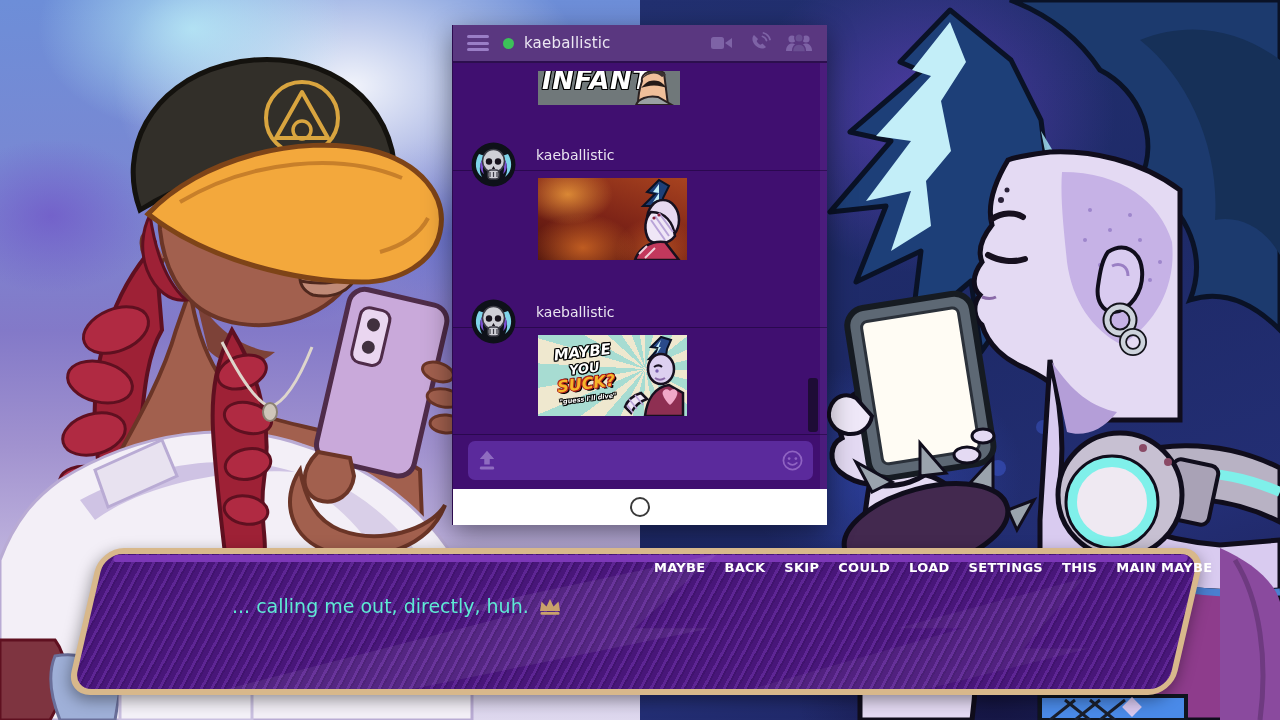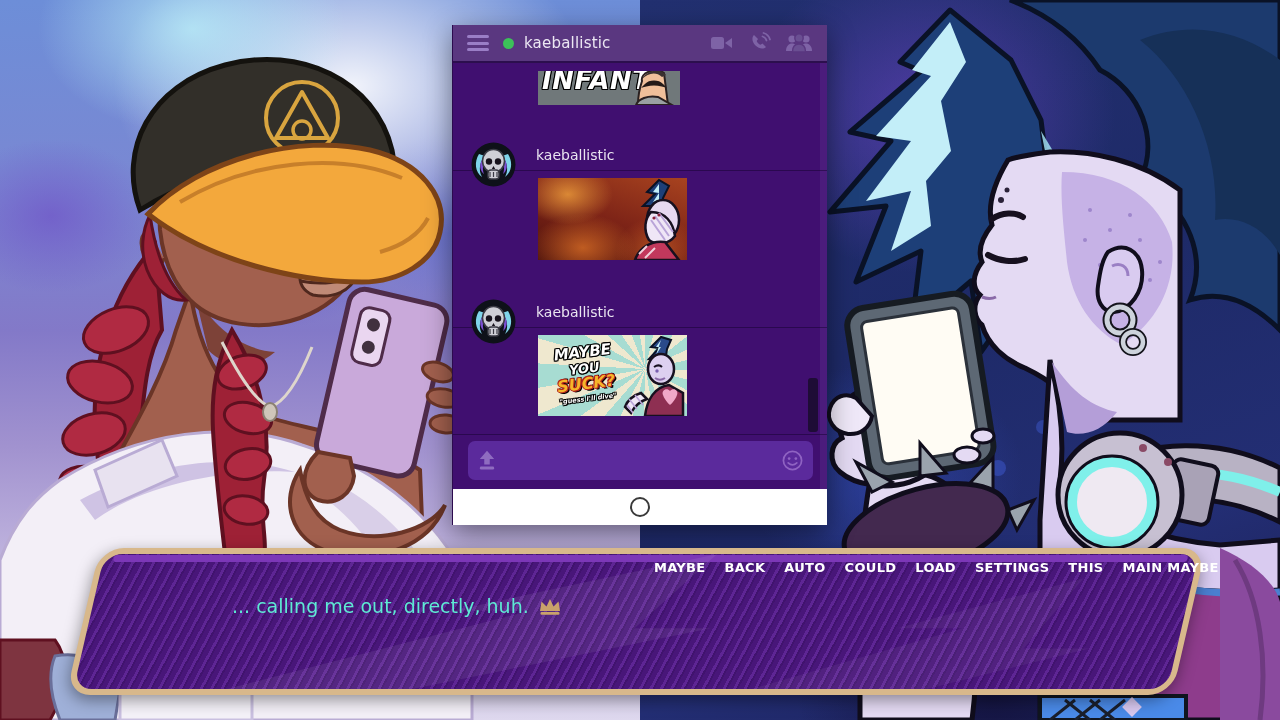--- a/index.html
+++ b/index.html
@@ -419,21 +419,21 @@
   <div class="dialog-bg">
     <div class="dialog-strip"></div>
     <div class="dialog-flash"></div>
     <div class="dialog-flash2"></div>
   </div>
 
   <div class="dialog-content">
     <div class="quick-menu">
       <span>MAYBE</span>
       <span>BACK</span>
-      <span>AUTO</span>
+      <span>SKIP</span>
       <span>COULD</span>
       <span>LOAD</span>
       <span>SETTINGS</span>
       <span>THIS</span>
       <span>MAIN MAYBE</span>
     </div>
     <div class="say-line">
       <span class="say-text">... calling me out, directly, huh.</span>
       <svg width="24" height="19" viewBox="0 0 24 19">
         <path d="M2 14 L3.5 4.5 L8.5 9.5 L12 2 L15.5 9.5 L20.5 4.5 L22 14 Z" fill="#c9a26b"></path>

